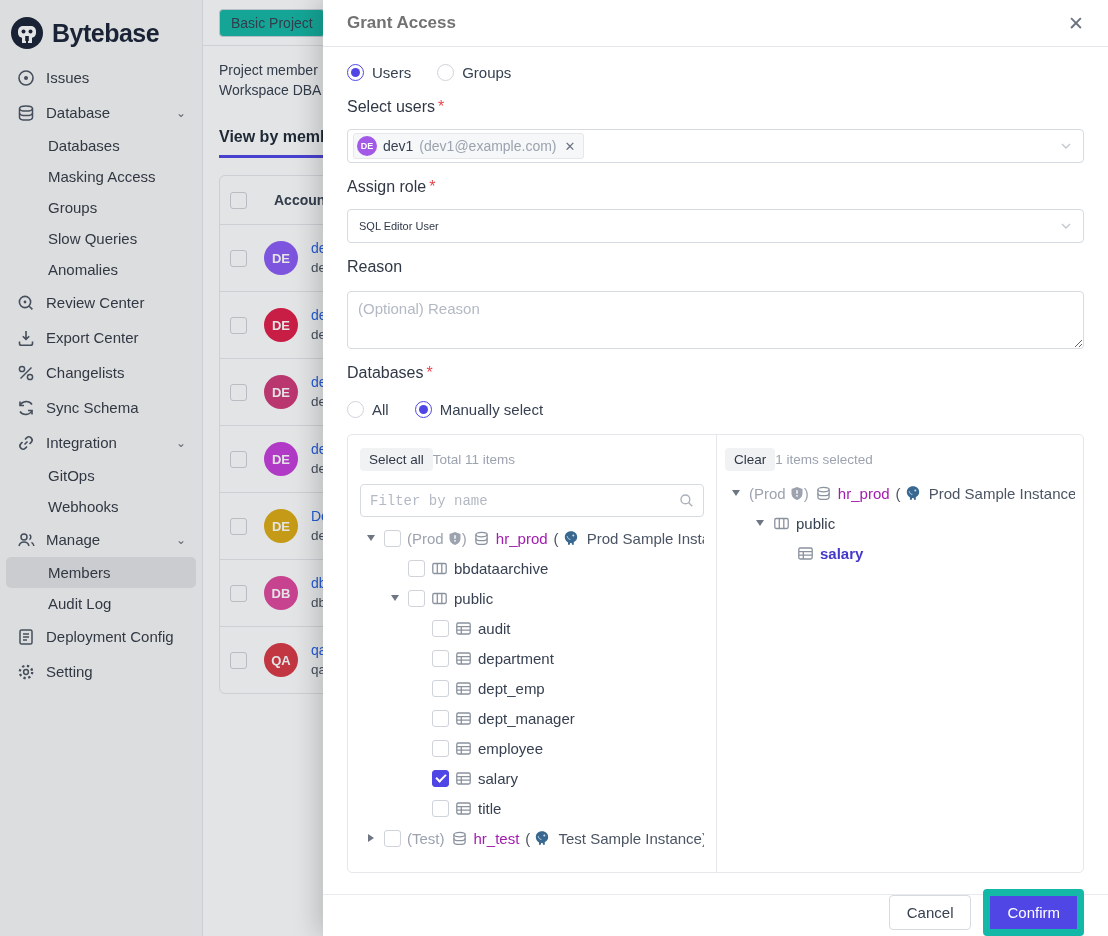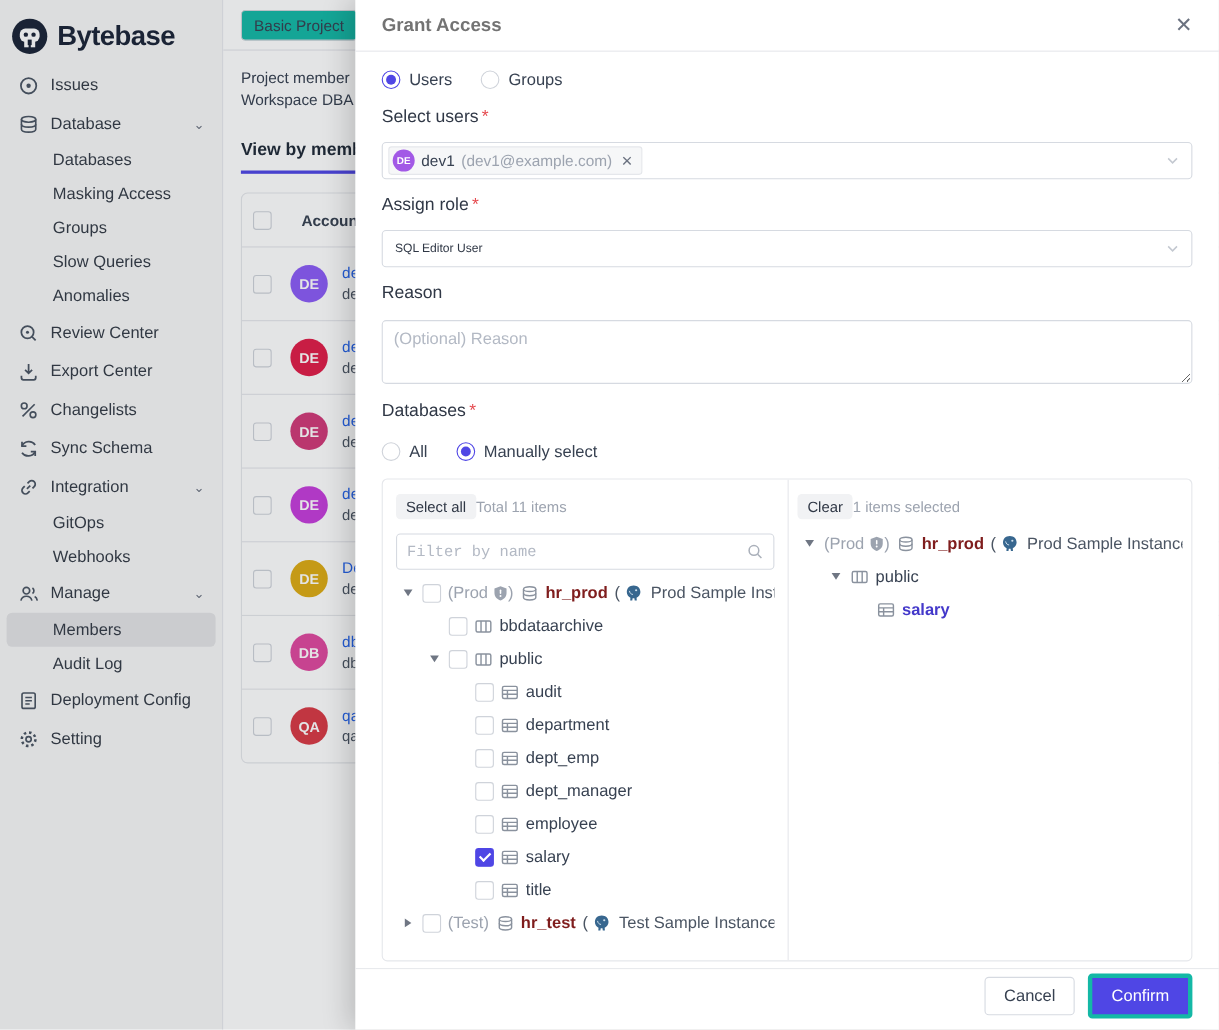--- a/index.html
+++ b/index.html
@@ -80,29 +80,29 @@
   .filter-box input { border:none; outline:none; flex:1; font-size:14px; font-family:Liberation Mono, monospace; color:#374151; background:transparent; }
   .filter-box input::placeholder { color:#b3b9c4; }
 
   .tree { margin-top:6px; }
   .tree-row { display:flex; align-items:center; height:30px; gap:6px; white-space:nowrap; overflow:hidden; }
   .caret-slot { width:14px; flex:none; display:flex; justify-content:center; }
   .caret-down { width:0; height:0; border-left:4.5px solid transparent; border-right:4.5px solid transparent; border-top:6px solid #6f7683; }
   .caret-right { width:0; height:0; border-top:4.5px solid transparent; border-bottom:4.5px solid transparent; border-left:6px solid #6f7683; }
   .tree-env { color:#9ca3af; font-size:15px; display:inline-flex; align-items:center; }
   .tree-name { font-size:15px; color:#374151; }
-  .tree-name.db { font-weight:700; color:#7f1d1d; }
+  .tree-name.db { font-weight:400; color:#a21caf; }
   .tree-name.selhl { color:#4338ca; font-weight:600; }
   .tree-inst { font-size:15px; color:#4b5563; display:inline-flex; align-items:center; gap:4px; }
   .icn { display:inline-flex; flex:none; align-items:center; justify-content:center; }
 
-  .modal-footer { flex:none; height:56px; border-top:1px solid #e8eaed; display:flex; align-items:center; justify-content:flex-end; gap:12px; padding:0 24px 6px 24px; }
+  .modal-footer { flex:none; height:42px; border-top:1px solid #e8eaed; display:flex; align-items:center; justify-content:flex-end; gap:12px; padding:0 24px 6px 24px; }
   .btn { font-size:15px; border-radius:4px; padding:8px 17px; cursor:pointer; }
   .btn-cancel { background:#fff; border:1px solid #d6dae1; color:#374151; }
-  .btn-confirm { background:#4f46e5; border:4px solid #14b8a6; color:#fff; font-weight:500; }
+  .btn-confirm { background:#4f46e5; border:7px solid #14b8a6; color:#fff; font-weight:500; }
 </style>
 </head>
 <body>
 
 <div class="app">
 
   <div class="sidebar">
     <div class="logo">
       <span class="icn">
         <svg width="34" height="34" viewBox="0 0 34 34">

